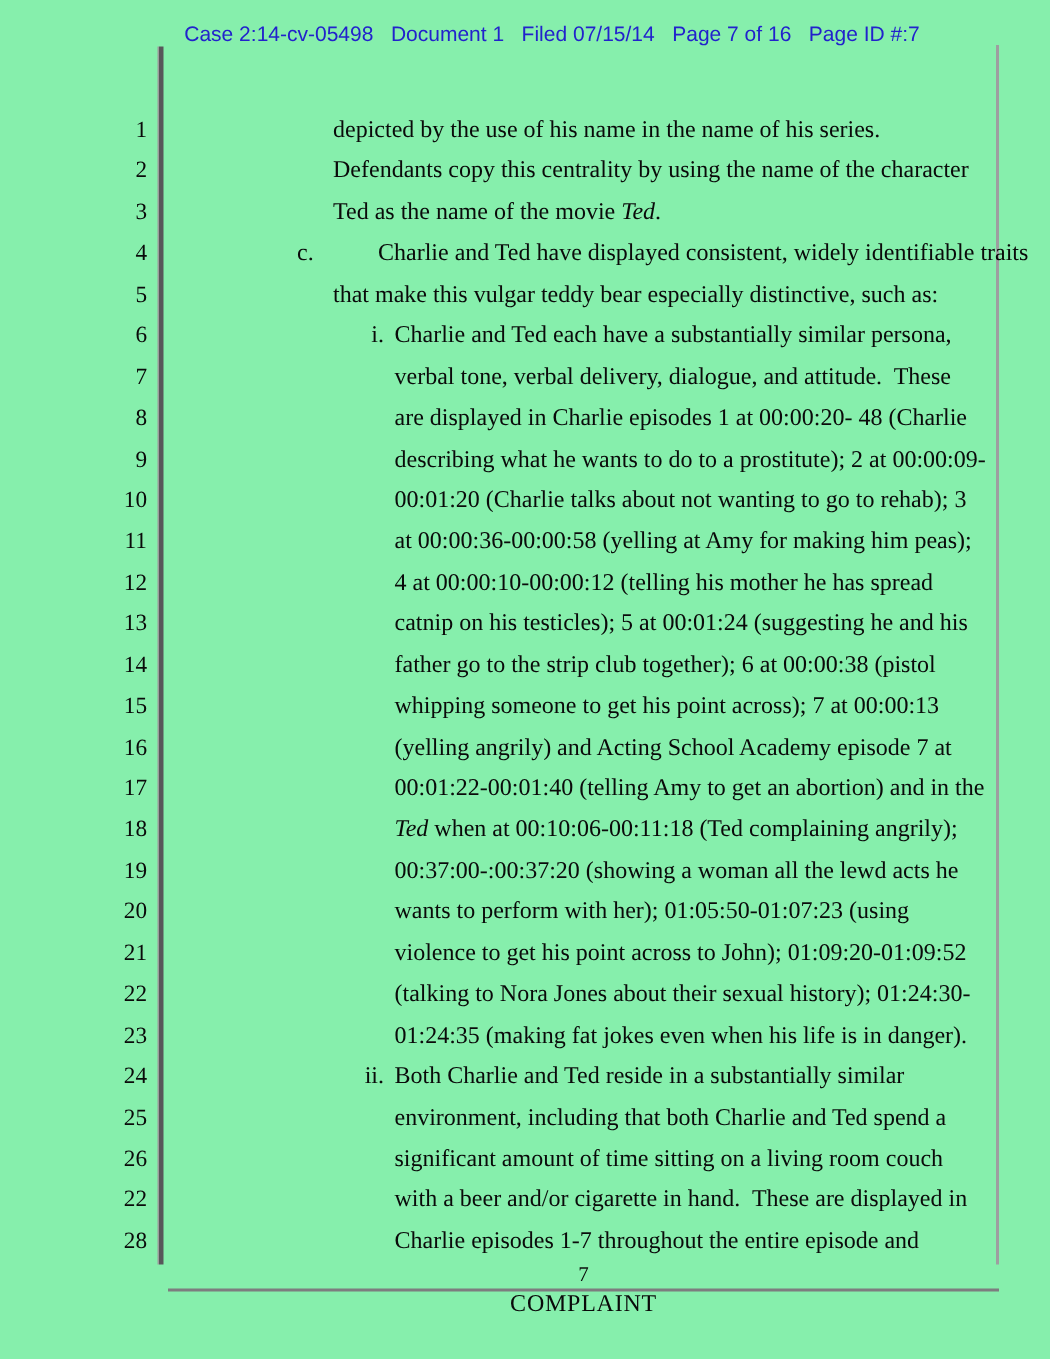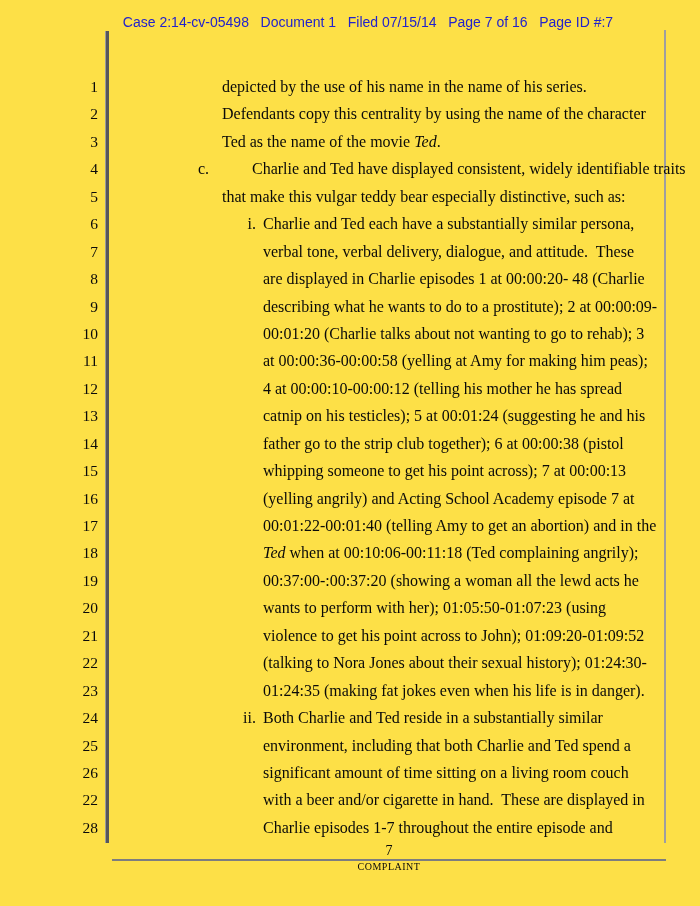--- a/index.html
+++ b/index.html
@@ -1,20 +1,20 @@
 <!DOCTYPE html>
 <html><head>
 <meta charset="utf-8">
 <style>
   html, body { margin: 0; padding: 0; background: #ffffff; }
   .page {
     position: relative;
     width: 700px;
     height: 906px;
-    background: #fde047;
+    background: #86efac;
     font-family: "Liberation Serif", serif;
     color: #0a0a0a;
     overflow: hidden;
   }
   .case-header {
     position: absolute;
     top: 14px;
     left: 110px;
     width: 516px;
     text-align: center;
@@ -83,21 +83,21 @@
     width: 554px;
     height: 2px;
     background: #7d7d7f;
   }
   .footer-label {
     position: absolute;
     top: 861px;
     left: 111px;
     width: 556px;
     text-align: center;
-    font-size: 10px;
+    font-size: 16px;
     letter-spacing: 0.5px;
   }
 </style>
 </head>
 <body>
 
 <div class="page">
 
   <div class="case-header">Case 2:14-cv-05498   Document 1   Filed 07/15/14   Page 7 of 16   Page ID #:7</div>
 

